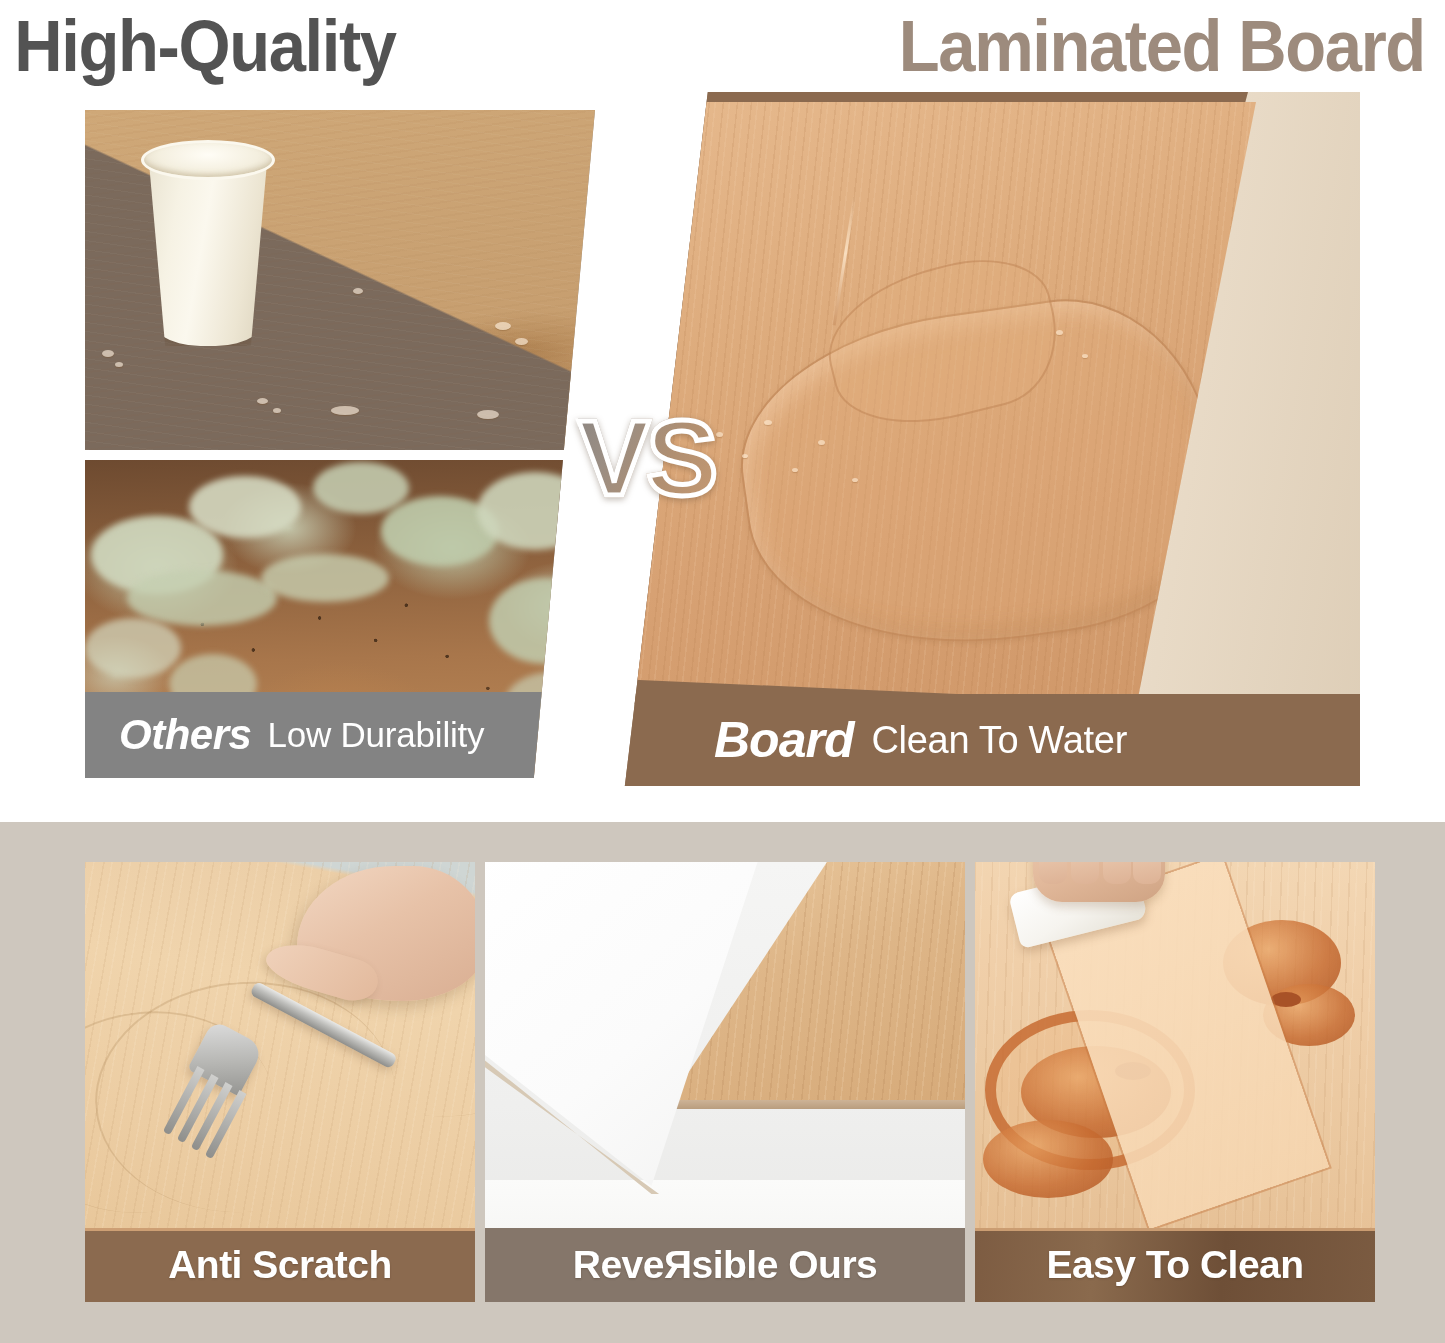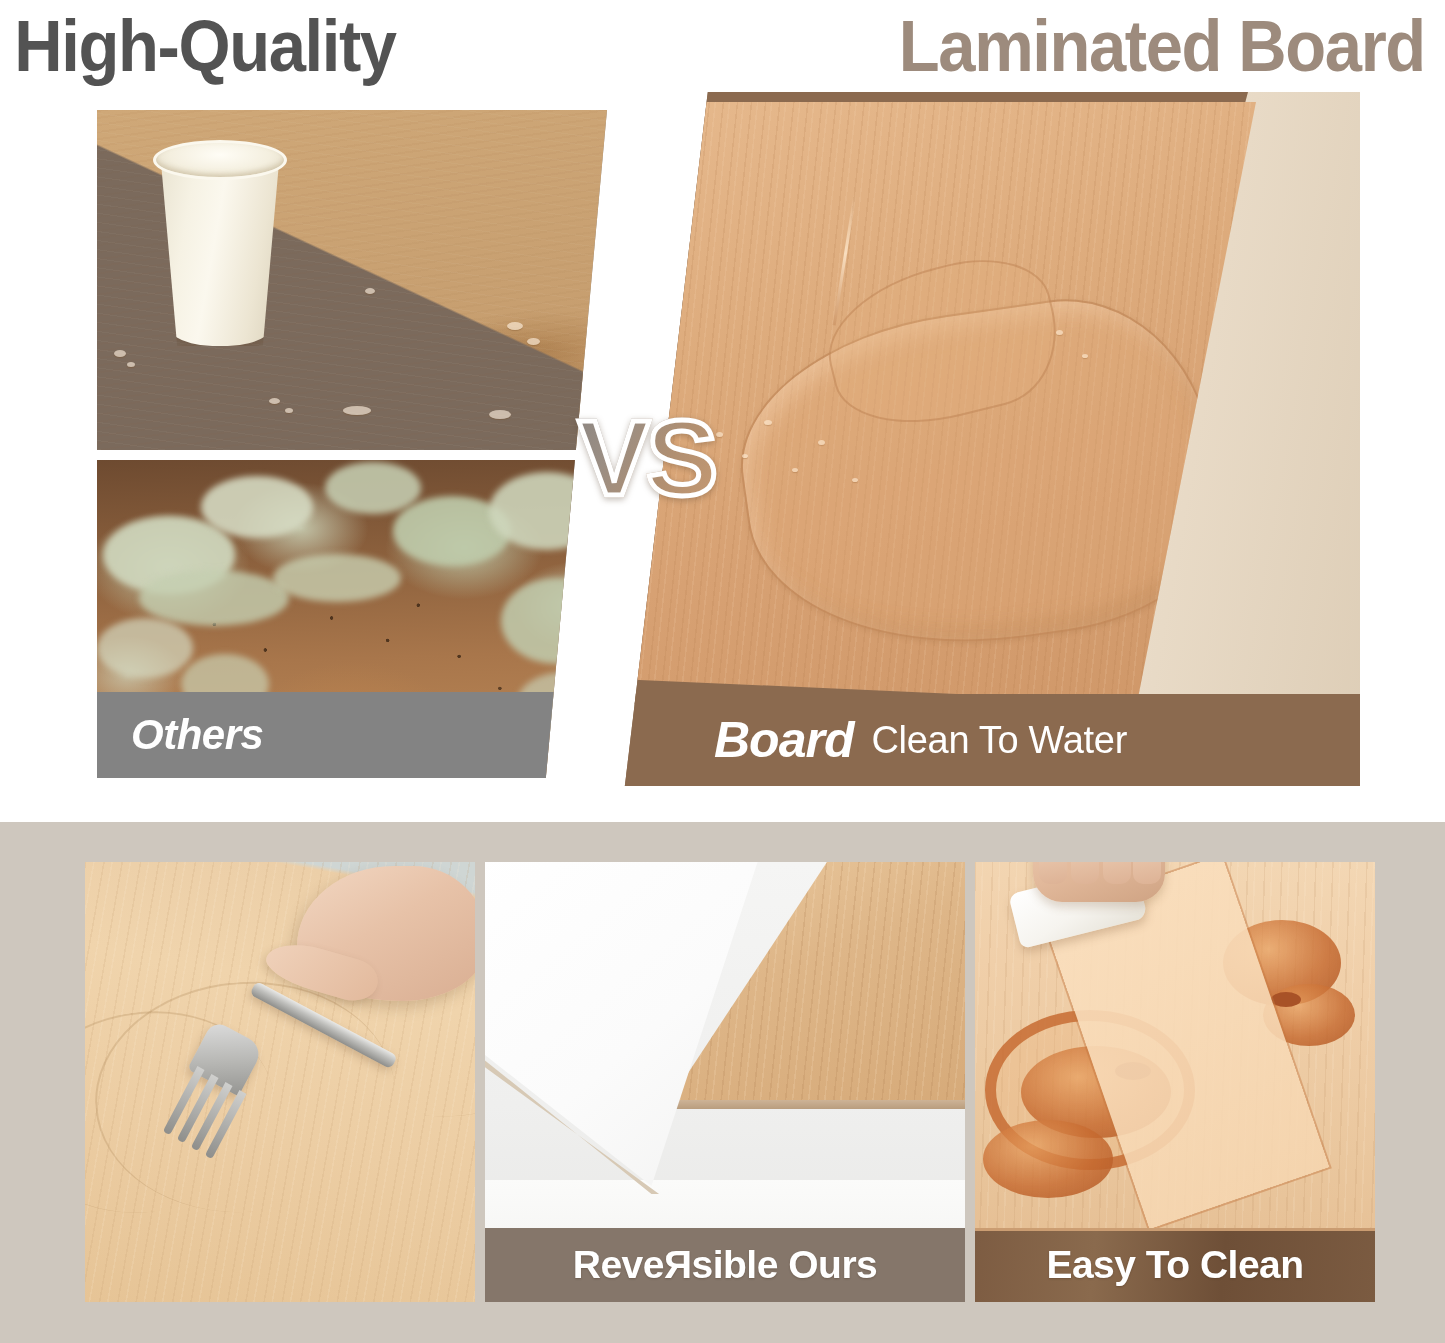--- a/index.html
+++ b/index.html
@@ -54,21 +54,20 @@
     overflow: hidden;
   }
 
   
   .left-stack {
     position: absolute;
     left: 85px;  top: 18px;
     width: 510px; height: 668px;
     clip-path: polygon(0 0, 100% 0, 88% 100%, 0 100%);
     background: #8e8e8e;
-    margin-left: 12px;
   }
   .left-top {
     position: absolute;
     left: 0; top: 0;
     width: 100%; height: 340px;
     overflow: hidden;
     background:
       linear-gradient(205deg, rgba(120,104,92,0) 47%, #7b6a5c 47.4%, #7b6a5c 100%),
       radial-gradient(ellipse 58% 34% at 64% 86%, rgba(151,104,58,0.55) 0%, rgba(151,104,58,0.30) 48%, rgba(151,104,58,0) 72%),
       radial-gradient(ellipse 30% 16% at 88% 70%, rgba(160,112,62,0.45) 0%, rgba(160,112,62,0) 70%),
@@ -591,20 +590,21 @@
         <span class="mold-fuzz" style="left:42px;  top:112px; width:150px; height:56px; background:rgba(196,206,176,.80);"></span>
         <span class="mold-fuzz" style="left:176px; top:96px;  width:128px; height:48px; background:rgba(202,211,182,.76);"></span>
         <span class="mold-fuzz" style="left:404px; top:120px; width:112px; height:86px; background:rgba(192,203,172,.86);"></span>
         <span class="mold-fuzz" style="left:0px;   top:160px; width:96px;  height:60px; background:rgba(212,216,192,.70);"></span>
         <span class="mold-fuzz" style="left:84px;  top:196px; width:88px;  height:60px; background:rgba(204,212,184,.66);"></span>
         <span class="mold-fuzz" style="left:420px; top:214px; width:96px;  height:62px; background:rgba(200,208,182,.68);"></span>
       </div>
 
       <div class="left-label">
         <span class="lbl-strong">Others</span>
+        <span class="lbl-light">Low Durability</span>
       </div>
     </div>
 
     <div class="left-divider"></div>
 
     <div class="split"></div>
 
     <div class="right-stack">
 
       <div class="board-photo">
@@ -642,20 +642,24 @@
           <span class="grain-curve" style="left:10px;  top:120px; width:300px; height:230px; border-width:2px 0 0 2px; transform:rotate(-4deg);"></span>
           <span class="grain-curve" style="left:210px; top:44px;  width:280px; height:210px; border-width:2px 2px 0 0; transform:rotate(6deg);"></span>
           <div class="hand"></div>
           <div class="finger"></div>
           <div class="fork-handle"></div>
           <div class="fork-head"></div>
           <span class="tine" style="left:112px; top:206px;"></span>
           <span class="tine" style="left:126px; top:214px;"></span>
           <span class="tine" style="left:140px; top:222px;"></span>
           <span class="tine" style="left:154px; top:230px;"></span>
+        </div>
+        <div class="f-caption cap-brown">
+          <span class="cap-top-line"></span>
+          <span>Anti Scratch</span>
         </div>
       </div>
 
       <div class="f-card">
         <div class="f-photo photo-rev">
           <div class="rev-wood"></div>
           <div class="rev-wood-edge"></div>
           <div class="rev-base"></div>
           <div class="rev-white"></div>
           <div class="rev-white-edge"></div>

